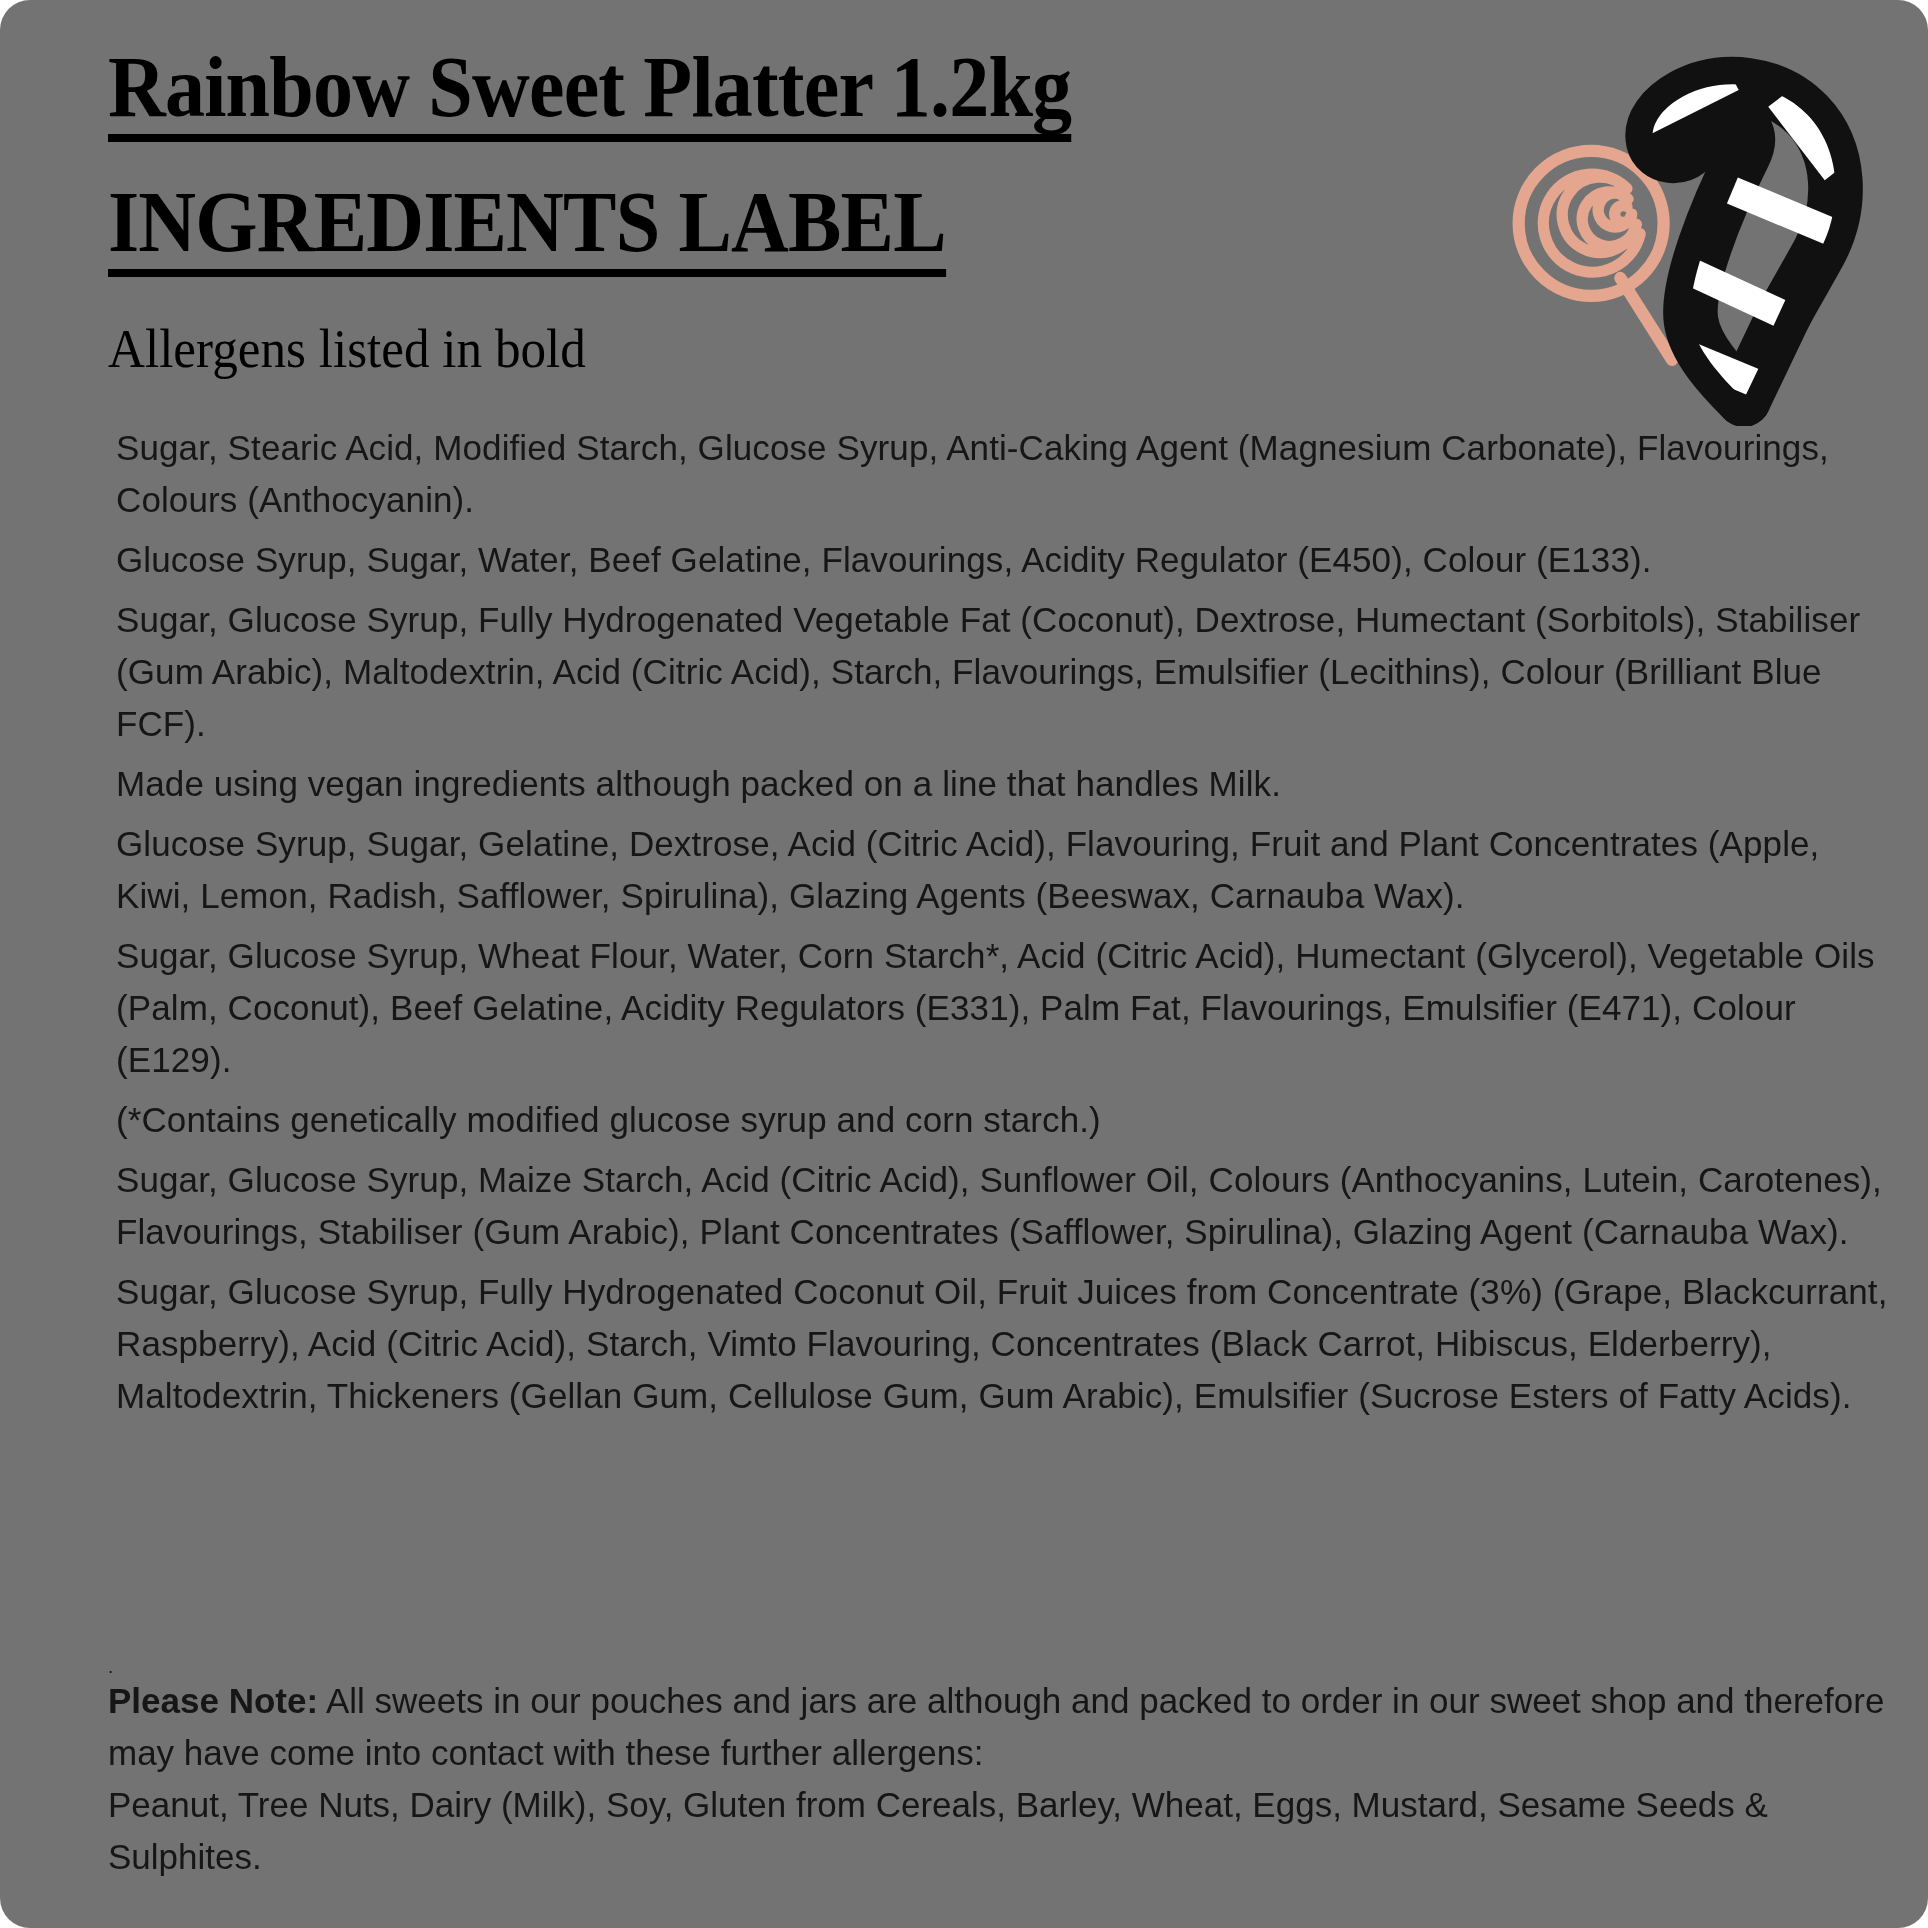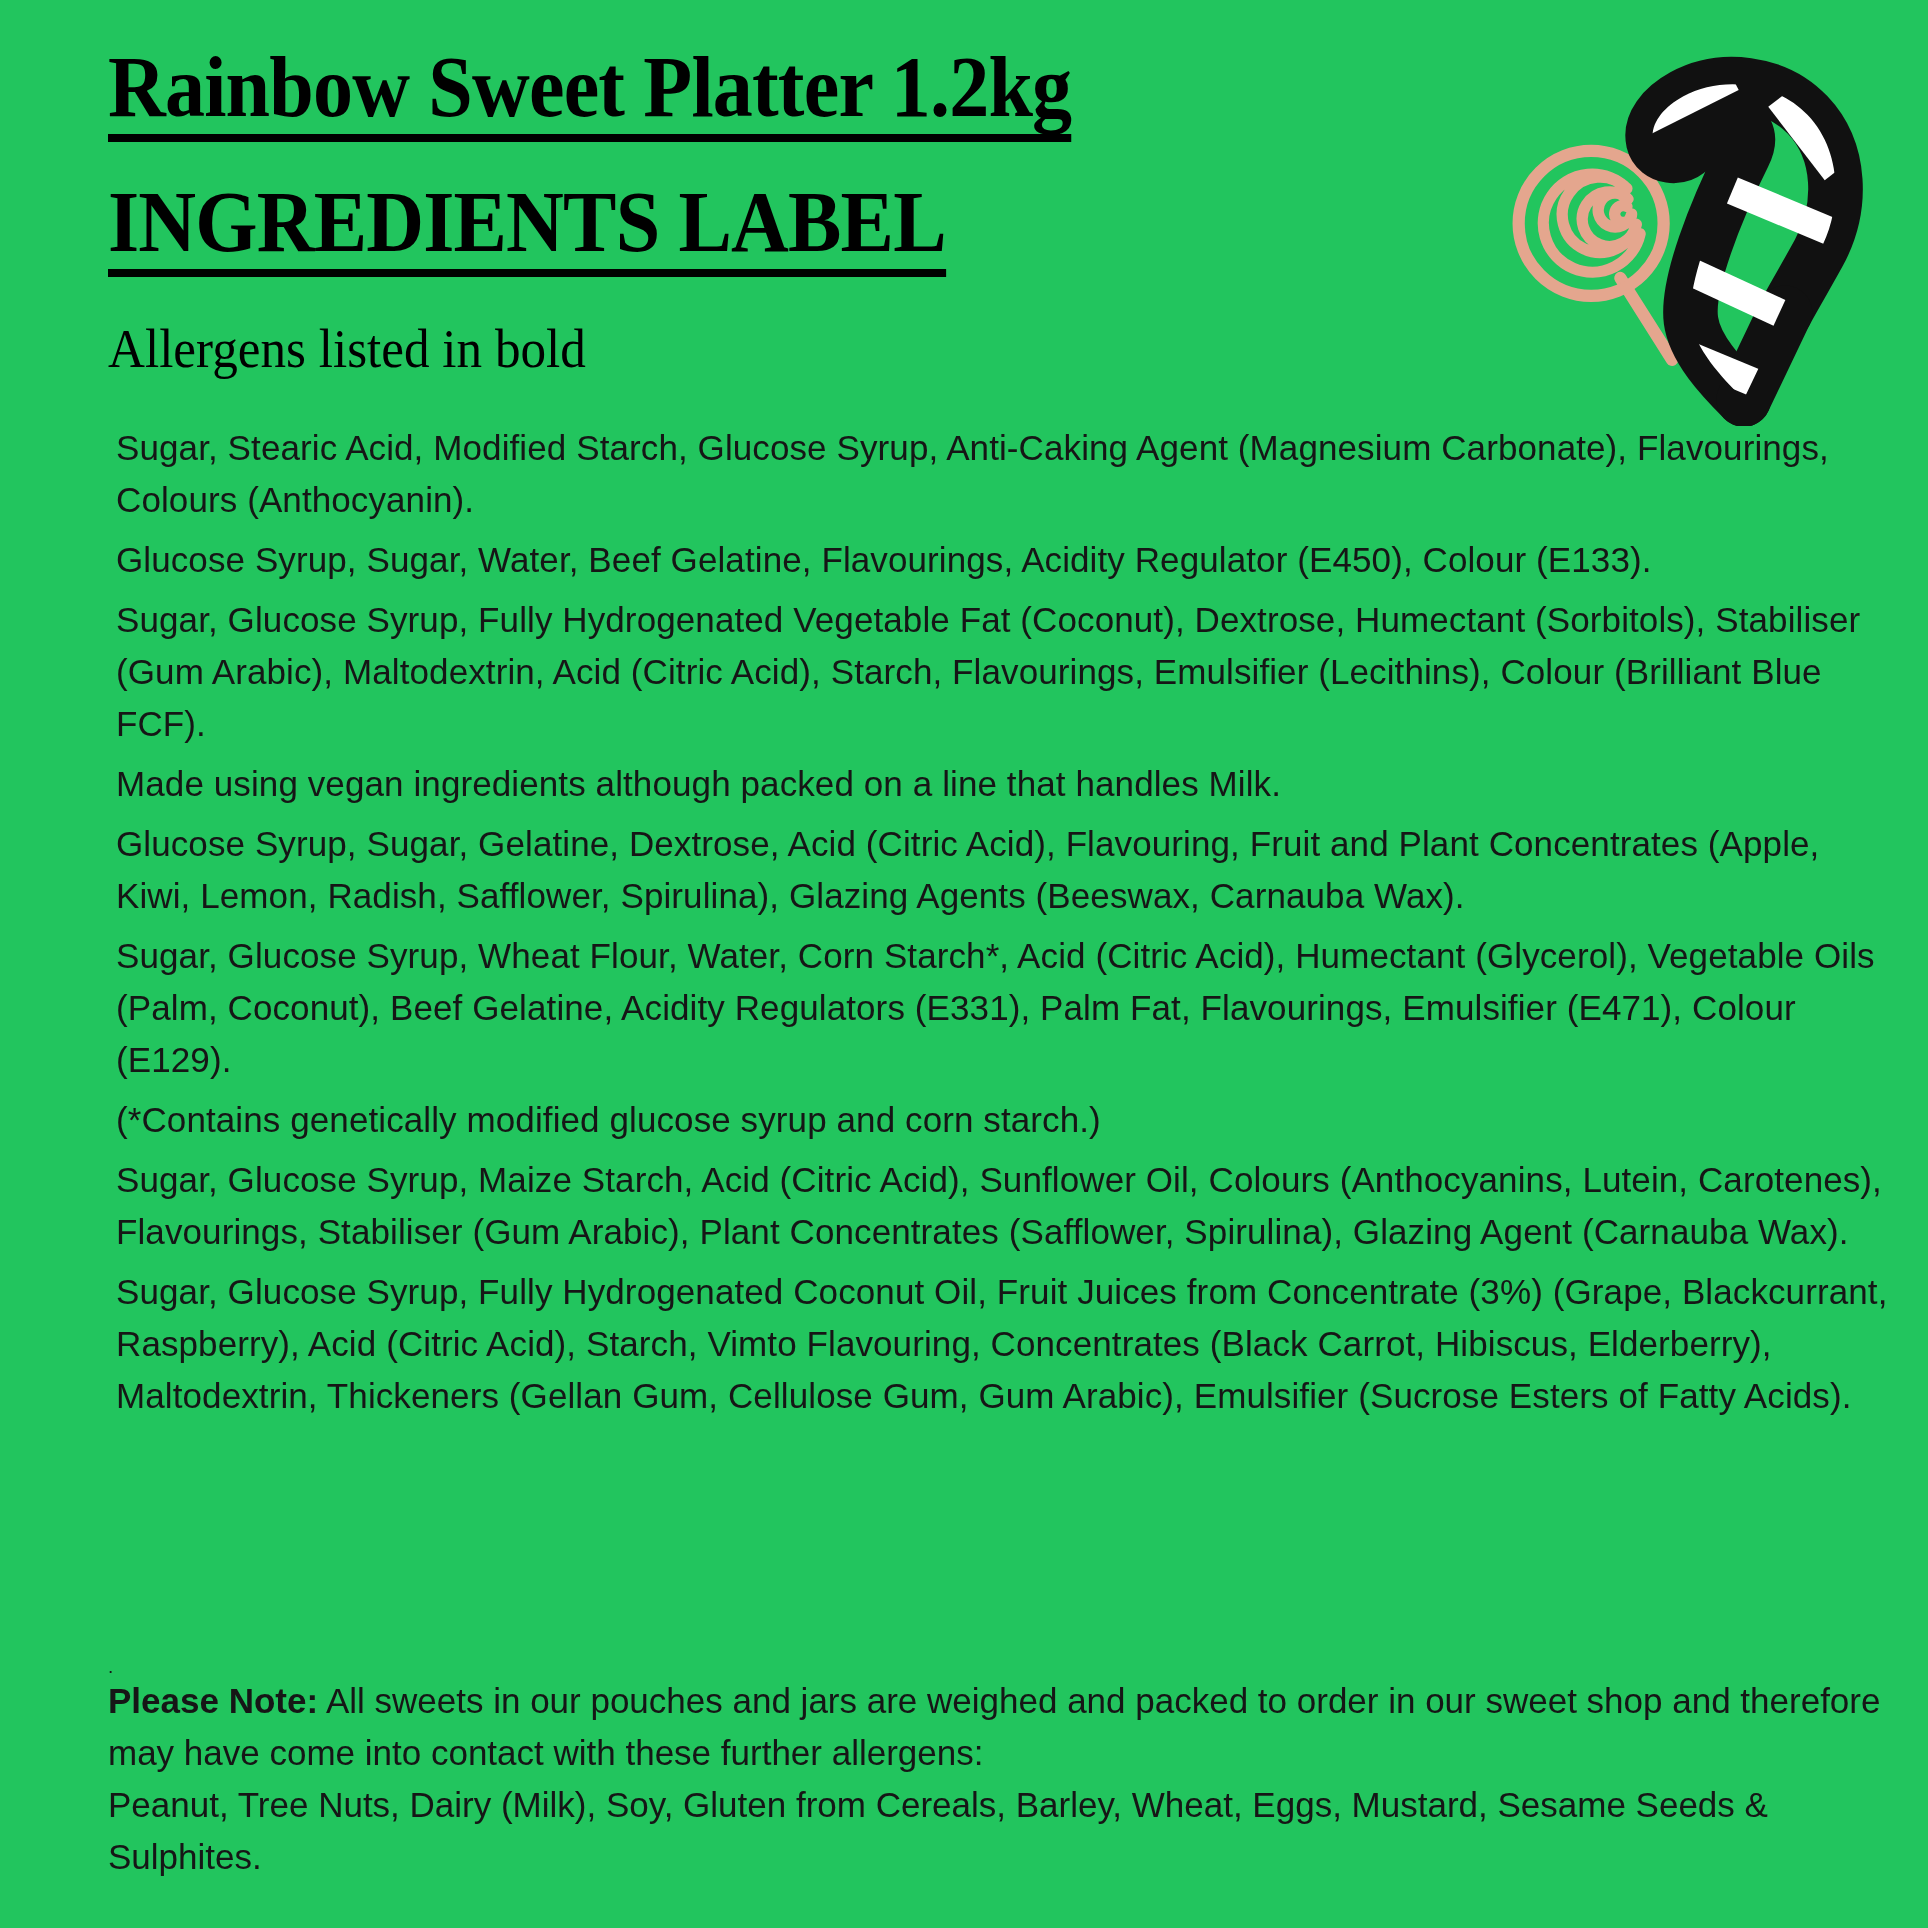--- a/index.html
+++ b/index.html
@@ -12,21 +12,22 @@
     height: 1928px;
     position: relative;
     overflow: hidden;
     font-family: "Liberation Sans", "DejaVu Sans", sans-serif;
     color: #000000;
   }
 
   .page {
     position: absolute;
     inset: 0;
-    background: #22c55e;
+    background: #737373;
+    border-radius: 30px;
   }
 
   
   .header {
     position: absolute;
     left: 108px;
     top: 43px;
     width: 1375px;
   }
 
@@ -202,18 +203,18 @@
     <p class="ing-para">Made using vegan ingredients although packed on a line that handles Milk.</p>
     <p class="ing-para">Glucose Syrup, Sugar, Gelatine, Dextrose, Acid (Citric Acid), Flavouring, Fruit and Plant Concentrates (Apple, Kiwi, Lemon, Radish, Safflower, Spirulina), Glazing Agents (Beeswax, Carnauba Wax).</p>
     <p class="ing-para">Sugar, Glucose Syrup, Wheat Flour, Water, Corn Starch*, Acid (Citric Acid), Humectant (Glycerol), Vegetable Oils (Palm, Coconut), Beef Gelatine, Acidity Regulators (E331), Palm Fat, Flavourings, Emulsifier (E471), Colour (E129).</p>
     <p class="ing-para">(*Contains genetically modified glucose syrup and corn starch.)</p>
     <p class="ing-para">Sugar, Glucose Syrup, Maize Starch, Acid (Citric Acid), Sunflower Oil, Colours (Anthocyanins, Lutein, Carotenes), Flavourings, Stabiliser (Gum Arabic), Plant Concentrates (Safflower, Spirulina), Glazing Agent (Carnauba Wax).</p>
     <p class="ing-para">Sugar, Glucose Syrup, Fully Hydrogenated Coconut Oil, Fruit Juices from Concentrate (3%) (Grape, Blackcurrant, Raspberry), Acid (Citric Acid), Starch, Vimto Flavouring, Concentrates (Black Carrot, Hibiscus, Elderberry), Maltodextrin, Thickeners (Gellan Gum, Cellulose Gum, Gum Arabic), Emulsifier (Sucrose Esters of Fatty Acids).</p>
   </div>
 
   <div class="footer-note">
     <span class="tiny-dot">.</span>
-    <p class="footer-line"><span class="bold">Please Note:</span><span> All sweets in our pouches and jars are weighed and packed to order in our sweet shop and therefore may have come into contact with these further allergens:</span></p>
+    <p class="footer-line"><span class="bold">Please Note:</span><span> All sweets in our pouches and jars are although and packed to order in our sweet shop and therefore may have come into contact with these further allergens:</span></p>
     <p class="allergen-list">Peanut, Tree Nuts, Dairy (Milk), Soy, Gluten from Cereals, Barley, Wheat, Eggs, Mustard, Sesame Seeds &amp; Sulphites.</p>
   </div>
 
 </div>
 
 
 </body></html>

